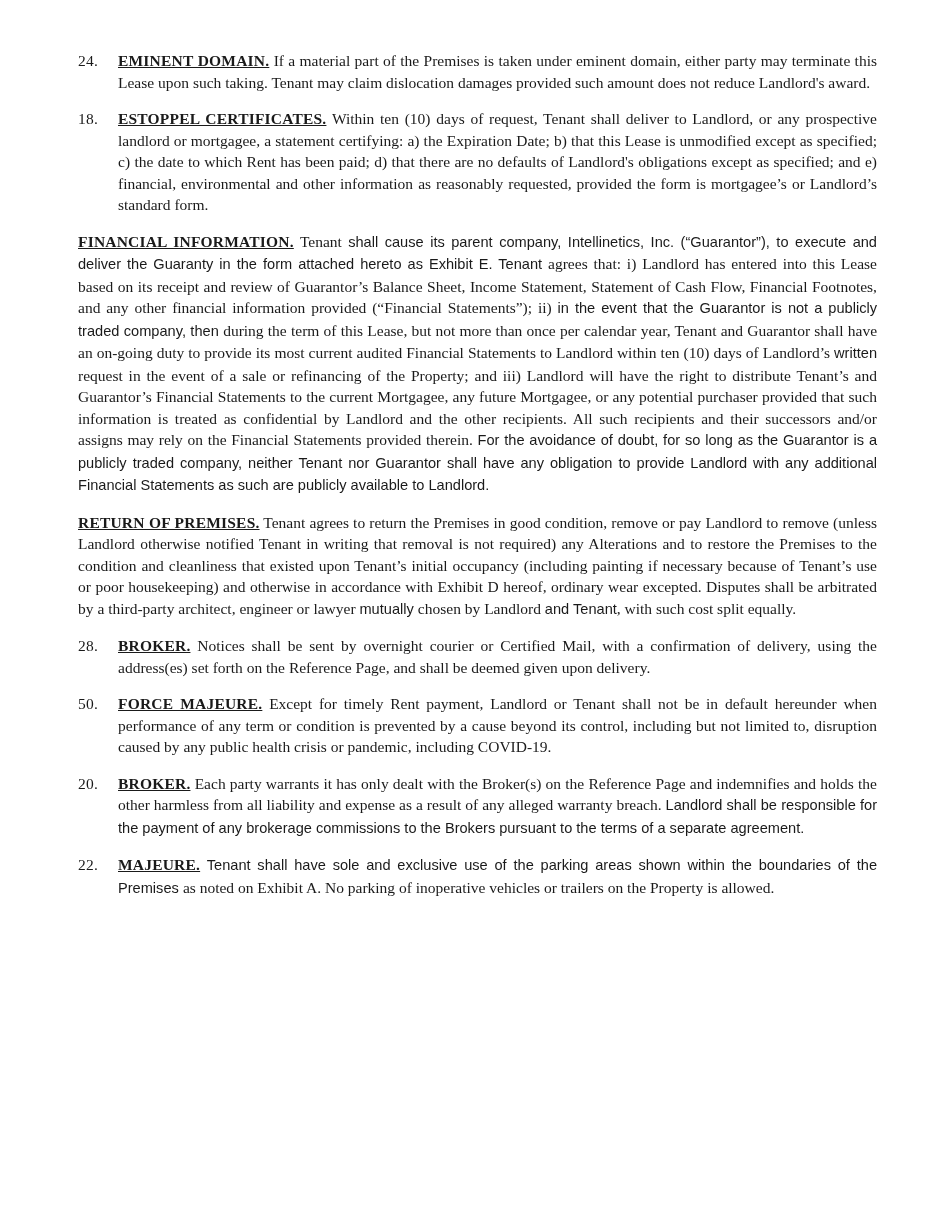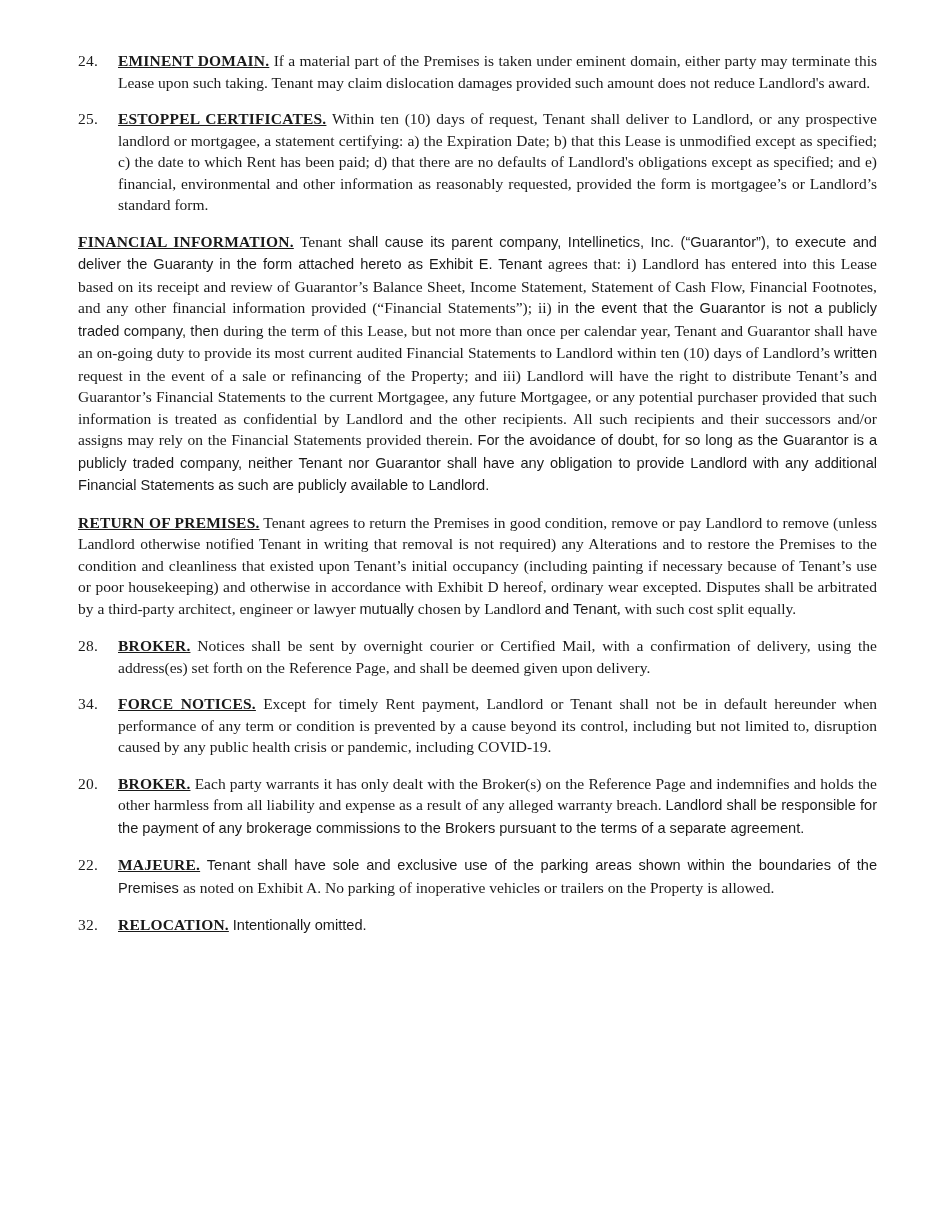--- a/index.html
+++ b/index.html
@@ -70,45 +70,41 @@
 </head>
 <body>
 
 <div class="page">
   <main class="sections">
       <div class="section">
         <div class="sec-num">24.</div>
         <div class="sec-body"><span class="sec-heading">EMINENT DOMAIN.</span> <span class="run-serif">If a material part of the Premises is taken under eminent domain, either party may terminate this Lease upon such taking. Tenant may claim dislocation damages provided such amount does not reduce Landlord's award.</span></div>
       </div>
       <div class="section">
-        <div class="sec-num">25.</div>
+        <div class="sec-num">18.</div>
         <div class="sec-body"><span class="sec-heading">ESTOPPEL CERTIFICATES.</span> <span class="run-serif">Within ten (10) days of request, Tenant shall deliver to Landlord, or any prospective landlord or mortgagee, a statement certifying: a) the Expiration Date; b) that this Lease is unmodified except as specified; c) the date to which Rent has been paid; d) that there are no defaults of Landlord's obligations except as specified; and e) financial, environmental and other information as reasonably requested, provided the form is mortgagee’s or Landlord’s standard form.</span></div>
       </div>
       <div class="section">
         <div class="sec-body"><span class="sec-heading">FINANCIAL INFORMATION.</span> <span class="run-serif"> Tenant </span><span class="run-sans">shall cause its parent company, Intellinetics, Inc. (“Guarantor”), to execute and deliver the Guaranty in the form attached hereto as Exhibit E.  Tenant </span><span class="run-serif">agrees that: i) Landlord has entered into this Lease based on its receipt and review of Guarantor’s Balance Sheet, Income Statement, Statement of Cash Flow, Financial Footnotes, and any other financial information provided (“Financial Statements”); ii) </span><span class="run-sans">in the event that the Guarantor is not a publicly traded company, then </span><span class="run-serif">during the term of this Lease, but not more than once per calendar year, Tenant and Guarantor shall have an on-going duty to provide its most current audited Financial Statements to Landlord within ten (10) days of Landlord’s </span><span class="run-sans">written </span><span class="run-serif">request in the event of a sale or refinancing of the Property; and iii) Landlord will have the right to distribute Tenant’s and Guarantor’s Financial Statements to the current Mortgagee, any future Mortgagee, or any potential purchaser provided that such information is treated as confidential by Landlord and the other recipients. All such recipients and their successors and/or assigns may rely on the Financial Statements provided therein.  </span><span class="run-sans">For the avoidance of doubt, for so long as the Guarantor is a publicly traded company, neither Tenant nor Guarantor shall have any obligation to provide Landlord with any additional Financial Statements as such are publicly available to Landlord.</span></div>
       </div>
       <div class="section">
         <div class="sec-body"><span class="sec-heading">RETURN OF PREMISES.</span> <span class="run-serif">Tenant agrees to return the Premises in good condition, remove or pay Landlord to remove (unless Landlord otherwise notified Tenant in writing that removal is not required) any Alterations and to restore the Premises to the condition and cleanliness that existed upon Tenant’s initial occupancy (including painting if necessary because of Tenant’s use or poor housekeeping) and otherwise in accordance with Exhibit D hereof, ordinary wear excepted. Disputes shall be arbitrated by a third-party architect, engineer or lawyer </span><span class="run-sans">mutually </span><span class="run-serif">chosen by Landlord </span><span class="run-sans">and Tenant</span><span class="run-serif">, with such cost split equally.</span></div>
       </div>
       <div class="section">
         <div class="sec-num">28.</div>
         <div class="sec-body"><span class="sec-heading">BROKER.</span> <span class="run-serif">Notices shall be sent by overnight courier or Certified Mail, with a confirmation of delivery, using the address(es) set forth on the Reference Page, and shall be deemed given upon delivery.</span></div>
       </div>
       <div class="section">
-        <div class="sec-num">34.</div>
-        <div class="sec-body"><span class="sec-heading">FORCE NOTICES.</span> <span class="run-serif">Except for timely Rent payment, Landlord or Tenant shall not be in default hereunder when performance of any term or condition is prevented by a cause beyond its control, including but not limited to, disruption caused by any public health crisis or pandemic, including COVID-19.</span></div>
+        <div class="sec-num">50.</div>
+        <div class="sec-body"><span class="sec-heading">FORCE MAJEURE.</span> <span class="run-serif">Except for timely Rent payment, Landlord or Tenant shall not be in default hereunder when performance of any term or condition is prevented by a cause beyond its control, including but not limited to, disruption caused by any public health crisis or pandemic, including COVID-19.</span></div>
       </div>
       <div class="section">
         <div class="sec-num">20.</div>
         <div class="sec-body"><span class="sec-heading">BROKER.</span> <span class="run-serif">Each party warrants it has only dealt with the Broker(s) on the Reference Page and indemnifies and holds the other harmless from all liability and expense as a result of any alleged warranty breach. </span><span class="run-sans">Landlord shall be responsible for the payment of any brokerage commissions to the Brokers pursuant to the terms of a separate agreement.</span></div>
       </div>
       <div class="section">
         <div class="sec-num">22.</div>
         <div class="sec-body"><span class="sec-heading">MAJEURE.</span> <span class="run-sans">Tenant shall have sole and exclusive use of the parking areas shown within the boundaries of the Premises </span><span class="run-serif">as noted on Exhibit A.  No parking of inoperative vehicles or trailers on the Property is allowed.</span></div>
       </div>
-      <div class="section">
-        <div class="sec-num">32.</div>
-        <div class="sec-body"><span class="sec-heading">RELOCATION.</span> <span class="run-sans"> Intentionally omitted.</span></div>
-      </div>
     </main>
   <div class="footer-ref">Graphic Sciences, Inc. – Net Lease (2020-1)</div>
   <div class="page-number">6</div>
 </div>
 
 </body></html>

